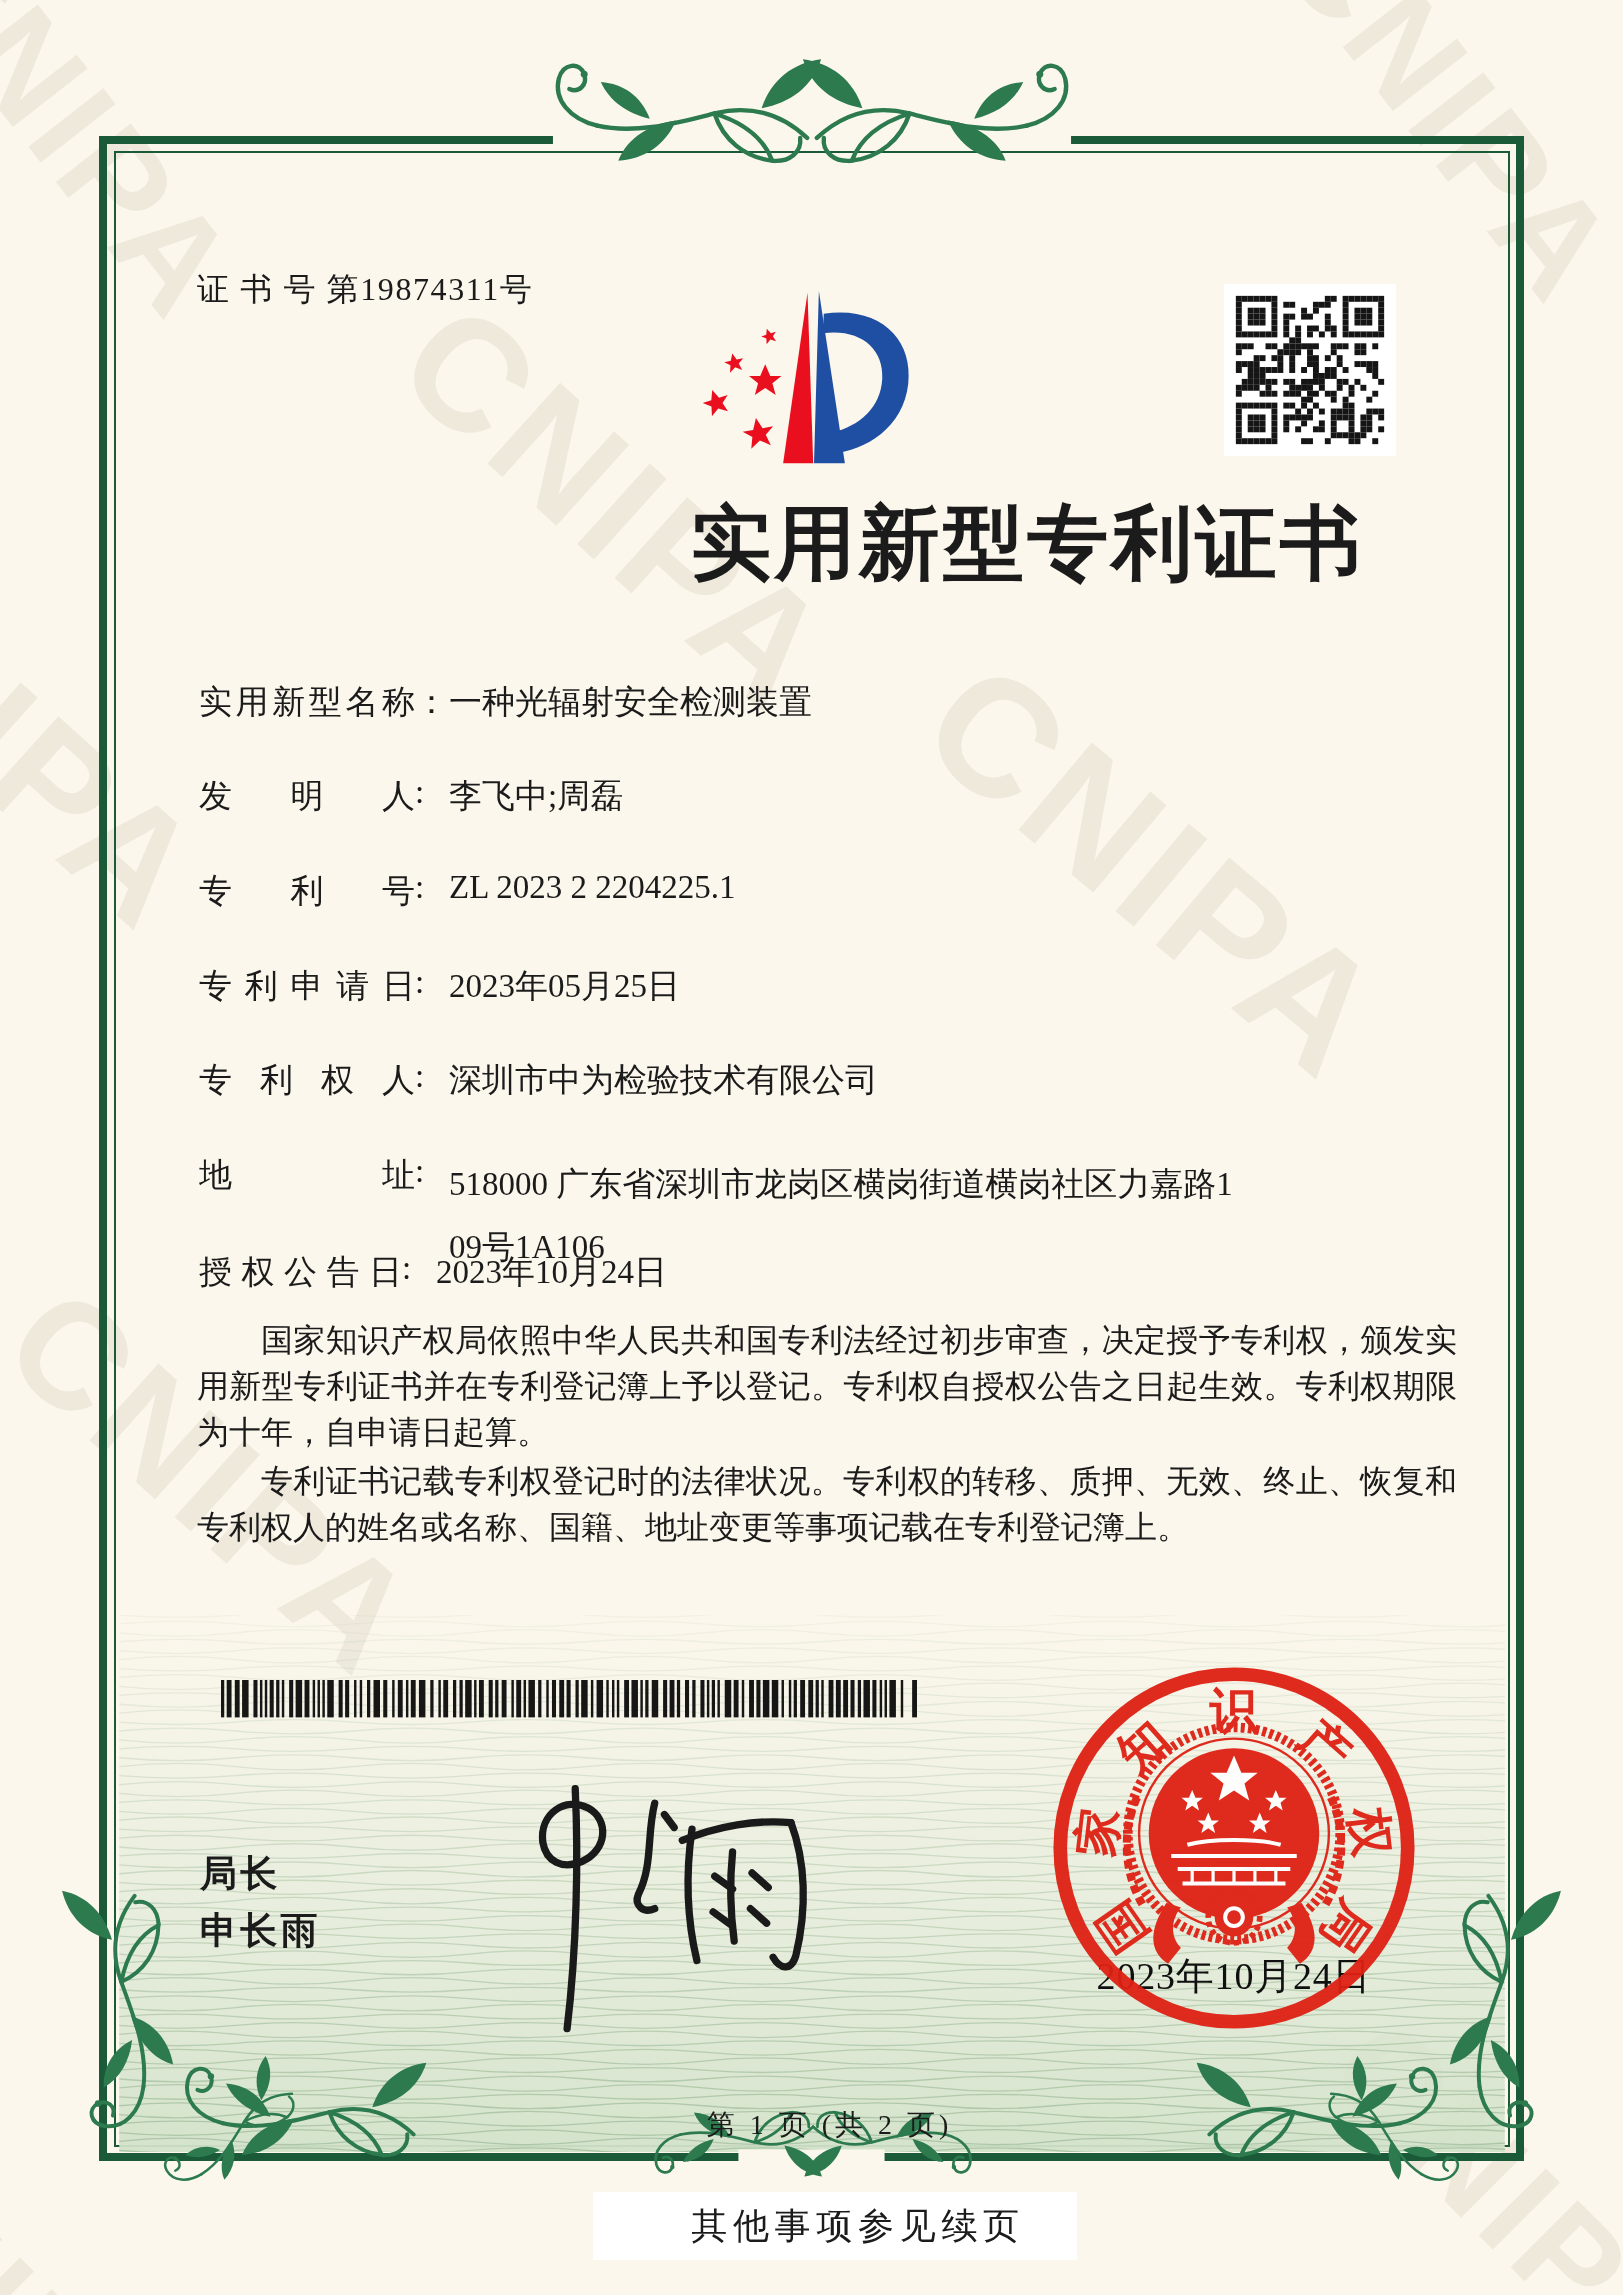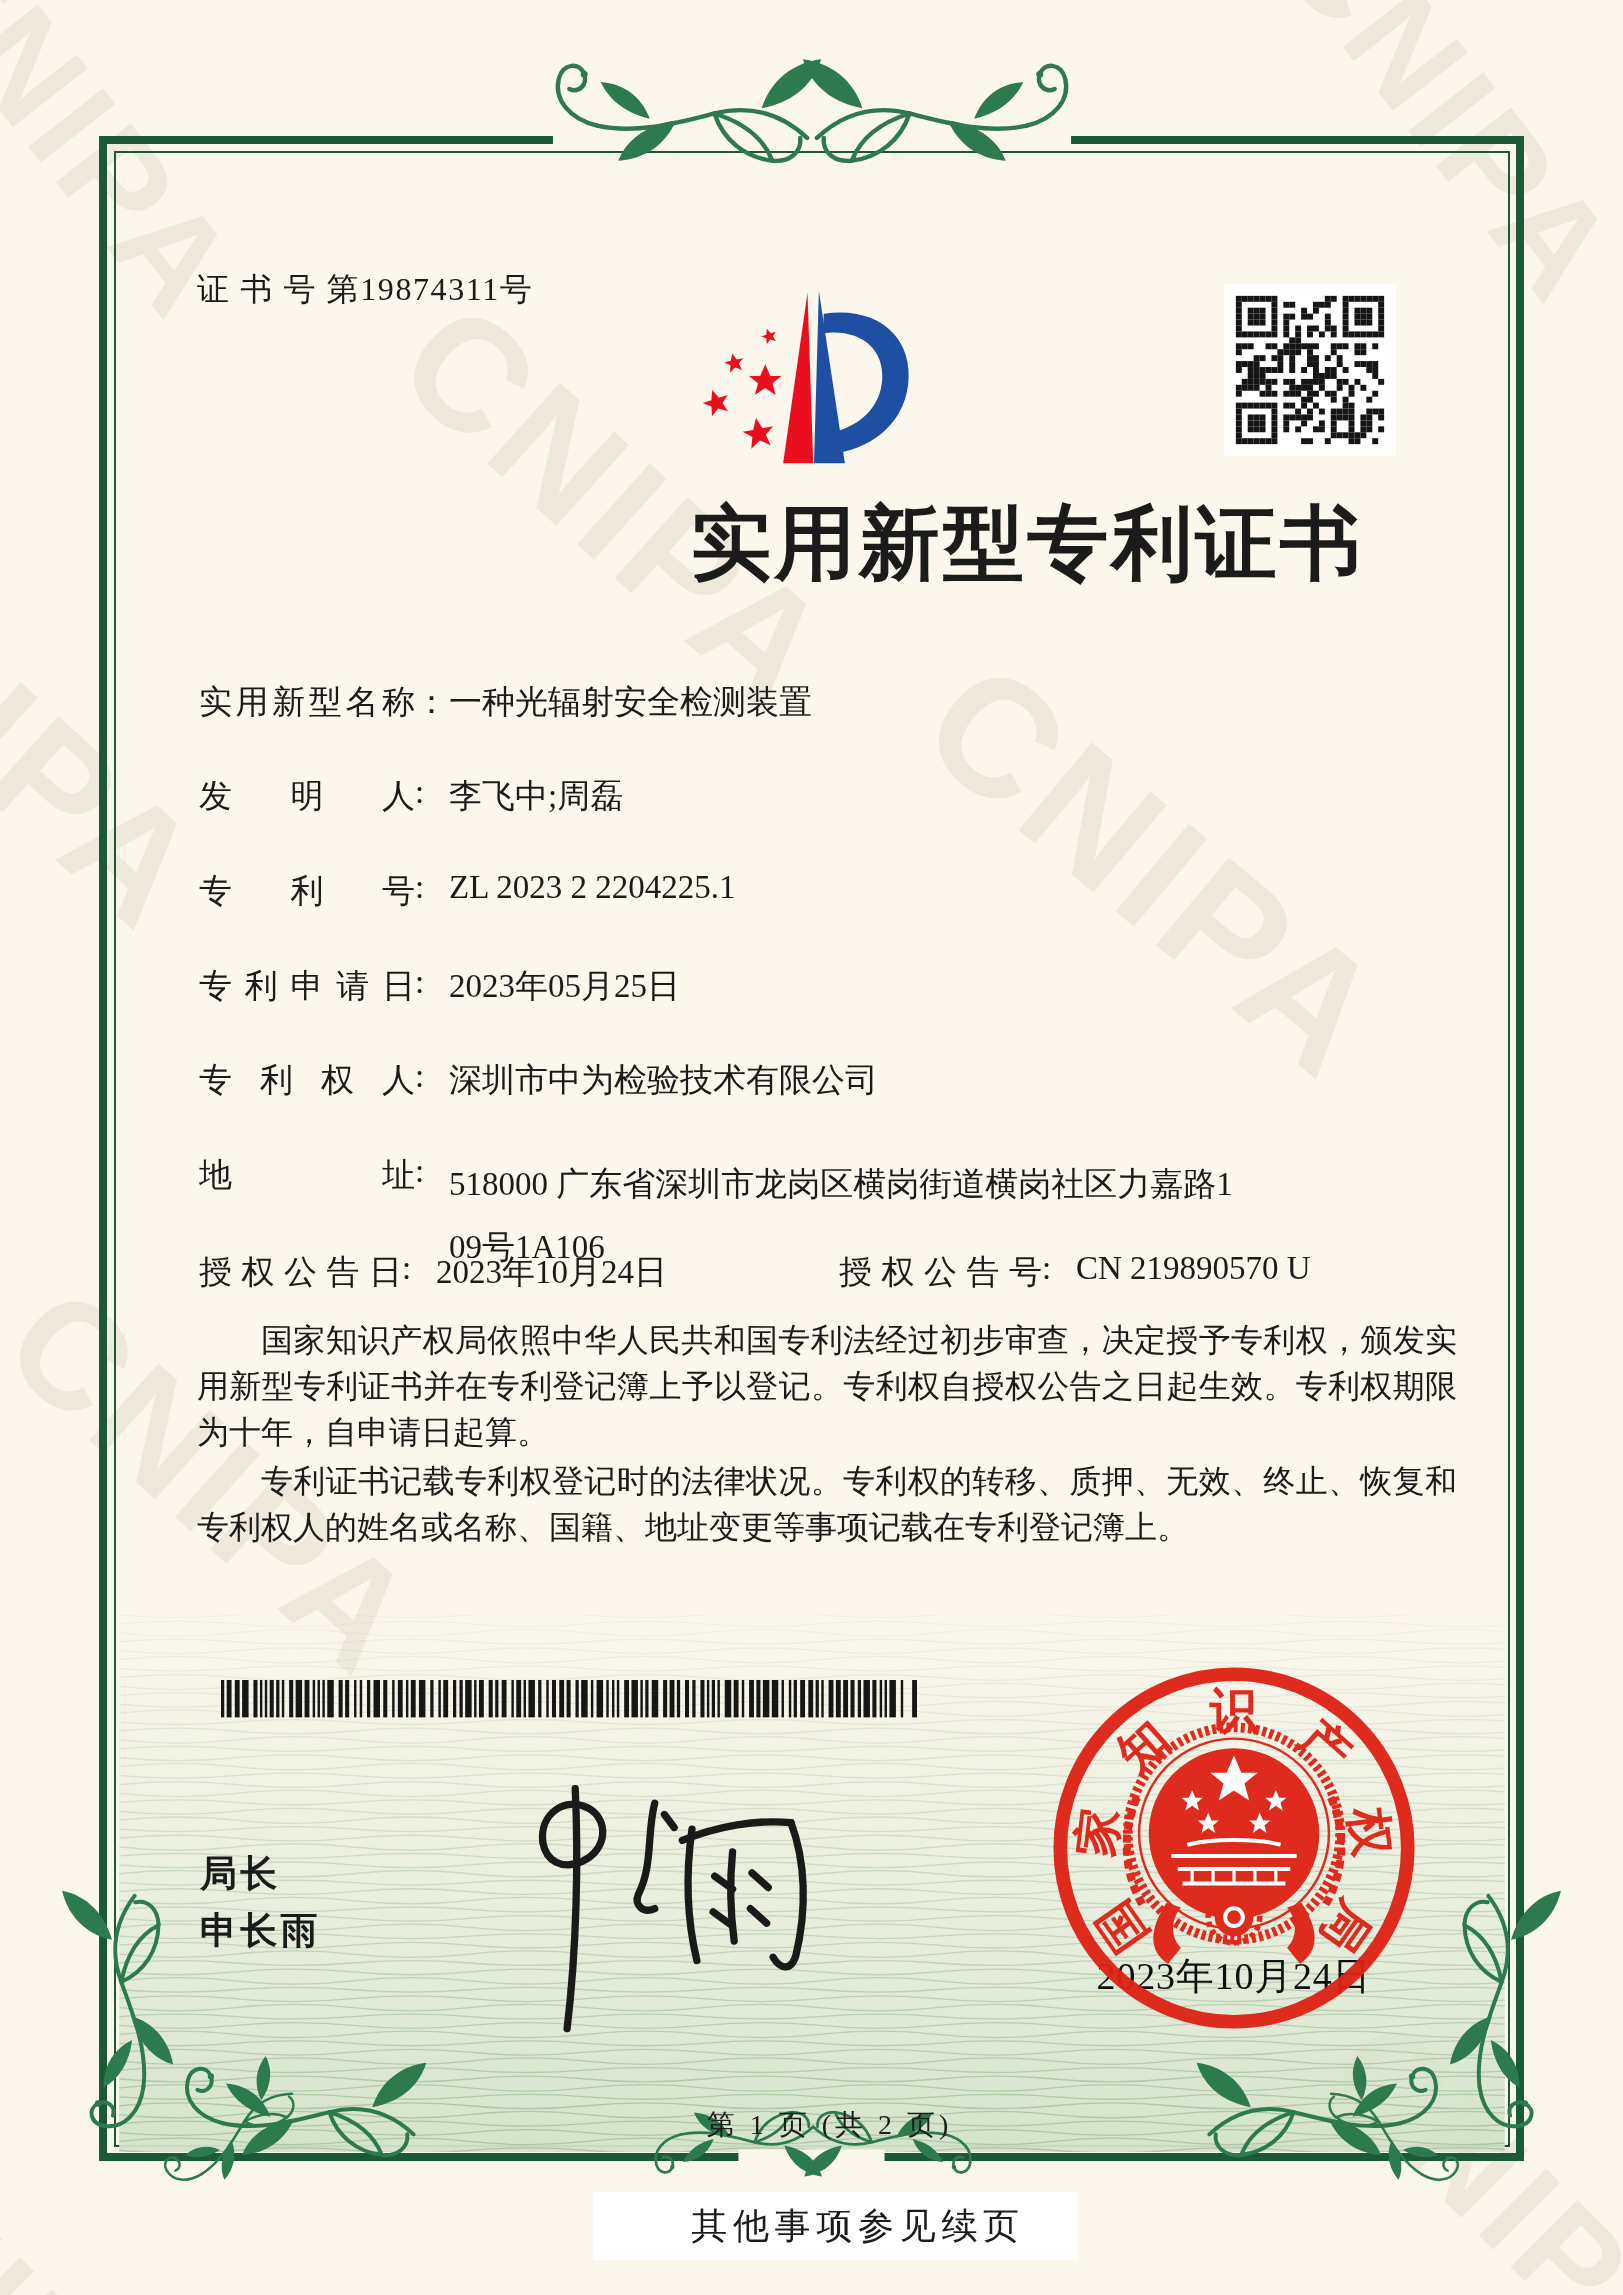--- a/index.html
+++ b/index.html
@@ -517,23 +517,20 @@
     <span class="flabel">专 利 权 人</span><span class="fcolon">:</span><span class="fvalue">深圳市中为检验技术有限公司</span>
   </div>
   <div class="frow" style="top:1153px">
     <span class="flabel">地　　　址</span><span class="fcolon">:</span><span class="fvalue addr-value">518000 广东省深圳市龙岗区横岗街道横岗社区力嘉路1
 09号1A106</span>
   </div>
   <div class="frow" style="top:1250px">
     <span>
       <span class="flabel-sm">授 权 公 告 日</span><span class="fcolon">:</span><span class="fvalue">2023年10月24日</span>
     </span>
-    <span class="grant2">
-      <span class="flabel-sm">授 权 公 告 号</span><span class="fcolon">:</span><span class="fvalue">CN 219890570 U</span>
-    </span>
   </div>
 
   <div class="para" style="top:1458px">专利证书记载专利权登记时的法律状况。专利权的转移、质押、无效、终止、恢复和专利权人的姓名或名称、国籍、地址变更等事项记载在专利登记簿上。</div>
   <div class="para" style="top:1317px">国家知识产权局依照中华人民共和国专利法经过初步审查，决定授予专利权，颁发实用新型专利证书并在专利登记簿上予以登记。专利权自授权公告之日起生效。专利权期限为十年，自申请日起算。</div>
 
   <svg class="barcode" id="barcode" viewBox="0 0 858 48" preserveAspectRatio="none">
       <rect x="0" y="0" width="4" height="46" fill="#161616"></rect>
       <rect x="7" y="0" width="6" height="46" fill="#161616"></rect>
       <rect x="17" y="0" width="6" height="46" fill="#161616"></rect>
       <rect x="26" y="0" width="8" height="46" fill="#161616"></rect>

